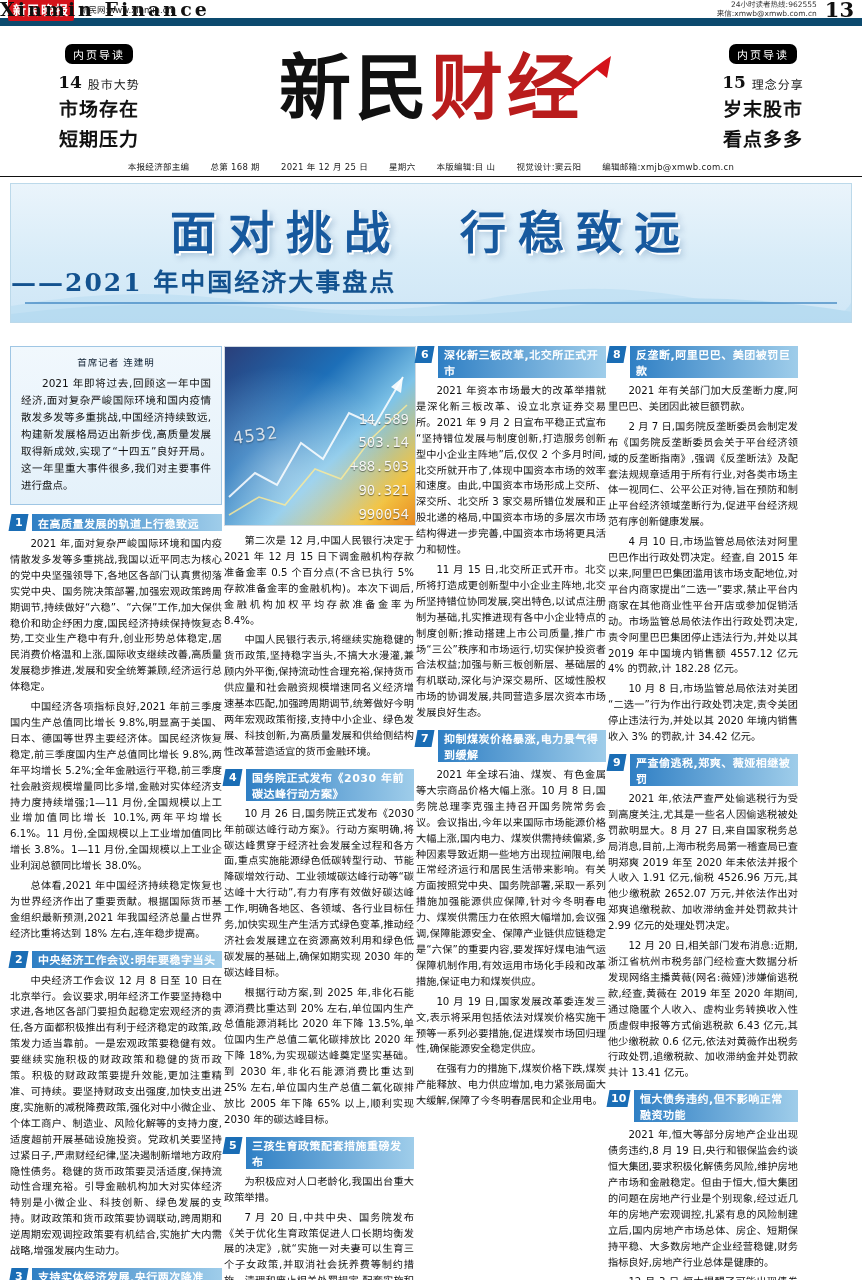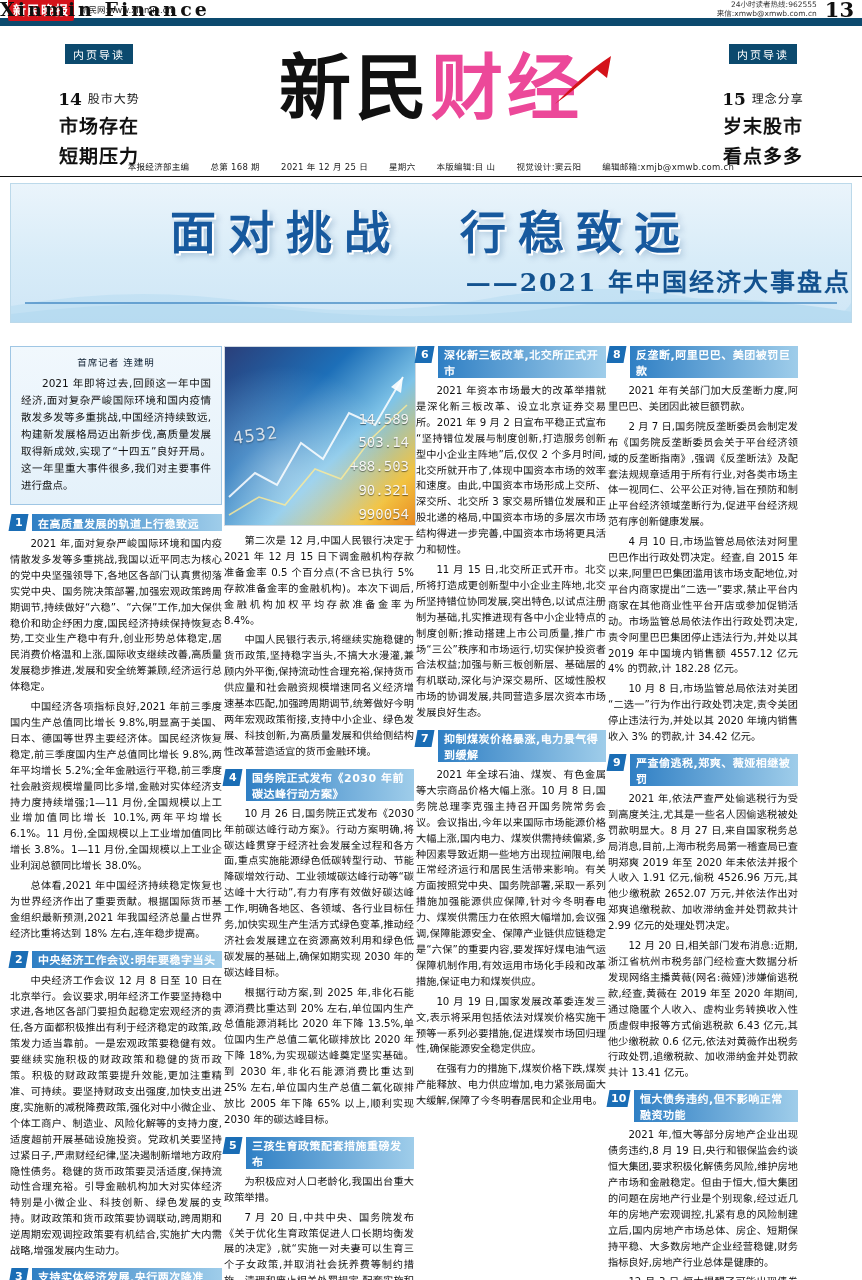--- a/index.html
+++ b/index.html
@@ -23,44 +23,44 @@
   .mh-page{font-size:21px;font-weight:bold;font-family:"DejaVu Serif","Liberation Serif",serif;}
 
   
   .nameplate{position:relative;height:150px;border-bottom:1px solid #111;}
   .np-title{
     position:absolute;left:0;right:0;top:26px;text-align:center;
     font-family:"DejaVu Serif","Liberation Serif",serif;
     font-weight:bold;font-size:72px;letter-spacing:4px;color:#111;
     line-height:1;
   }
-  .np-title .red{color:#ec4899;font-family:Liberation Mono, monospace;}
+  .np-title .red{color:#b91c1c;font-family:Liberation Mono, monospace;}
   .np-swoosh{position:absolute;top:28px;left:calc(50% + 118px);width:70px;height:52px;pointer-events:none;}
 
   .side-box{position:absolute;top:18px;width:150px;text-align:center;}
   .side-left{left:24px;}
   .side-right{right:24px;}
-  .sb-tag{display:inline-block;background:#0c4a6e;color:#fff;font-size:11px;padding:2px 8px;border-radius:0;letter-spacing:2px;}
-  .sb-row{margin-top:25px;display:flex;align-items:flex-start;justify-content:center;gap:6px;}
+  .sb-tag{display:inline-block;background:#000000;color:#fff;font-size:11px;padding:2px 8px;border-radius:7px;letter-spacing:2px;}
+  .sb-row{margin-top:8px;display:flex;align-items:flex-end;justify-content:center;gap:6px;}
   .sb-num{font-family:"DejaVu Serif","Liberation Serif",serif;font-size:17px;font-weight:bold;}
   .sb-kicker{font-size:12px;color:#222;letter-spacing:1px;}
   .sb-head{margin-top:6px;font-family:"DejaVu Serif","Liberation Serif",serif;font-weight:bold;font-size:19px;line-height:1.25;letter-spacing:1px;}
 
   .np-credits{position:absolute;left:0;right:0;bottom:4px;text-align:center;font-size:8.5px;color:#222;letter-spacing:.3px;}
   .np-credits span{margin:0 9px;}
 
   
   .feature{position:relative;height:140px;margin:6px 10px 0 10px;
      background:linear-gradient(180deg,#eaf4fb 0%,#d8ecf8 55%,#cfe6f6 100%);
      border:1px solid #bcd9ea;box-sizing:border-box;overflow:hidden;}
   .feat-title{position:absolute;top:12px;left:0;right:0;text-align:center;
      font-family:Liberation Serif, serif;font-weight:bold;
      font-size:46px;letter-spacing:12px;color:#17599e;
      text-shadow:2px 2px 0 #ffffff, 4px 4px 6px rgba(0,60,120,.25);}
-  .feat-sub{position:absolute;top:78px;left:0;right:0;text-align:right;
+  .feat-sub{position:absolute;top:78px;left:0;right:0;text-align:left;
      font-family:"DejaVu Serif","Liberation Serif",serif;font-weight:bold;
      font-size:25px;letter-spacing:2px;color:#13528f;}
   .feat-rule{position:absolute;top:118px;left:14px;right:14px;height:2px;background:#1a6db5;opacity:.55;}
   .feat-wave{position:absolute;left:0;right:0;bottom:0;height:46px;opacity:.35;}
 
   
   .body-wrap{position:absolute;top:346px;left:10px;right:10px;bottom:6px;display:flex;gap:2px;}
   .col{flex:1;position:relative;}
   .col-1{flex:0 0 212px;}
   .col-2{flex:0 0 190px;}

